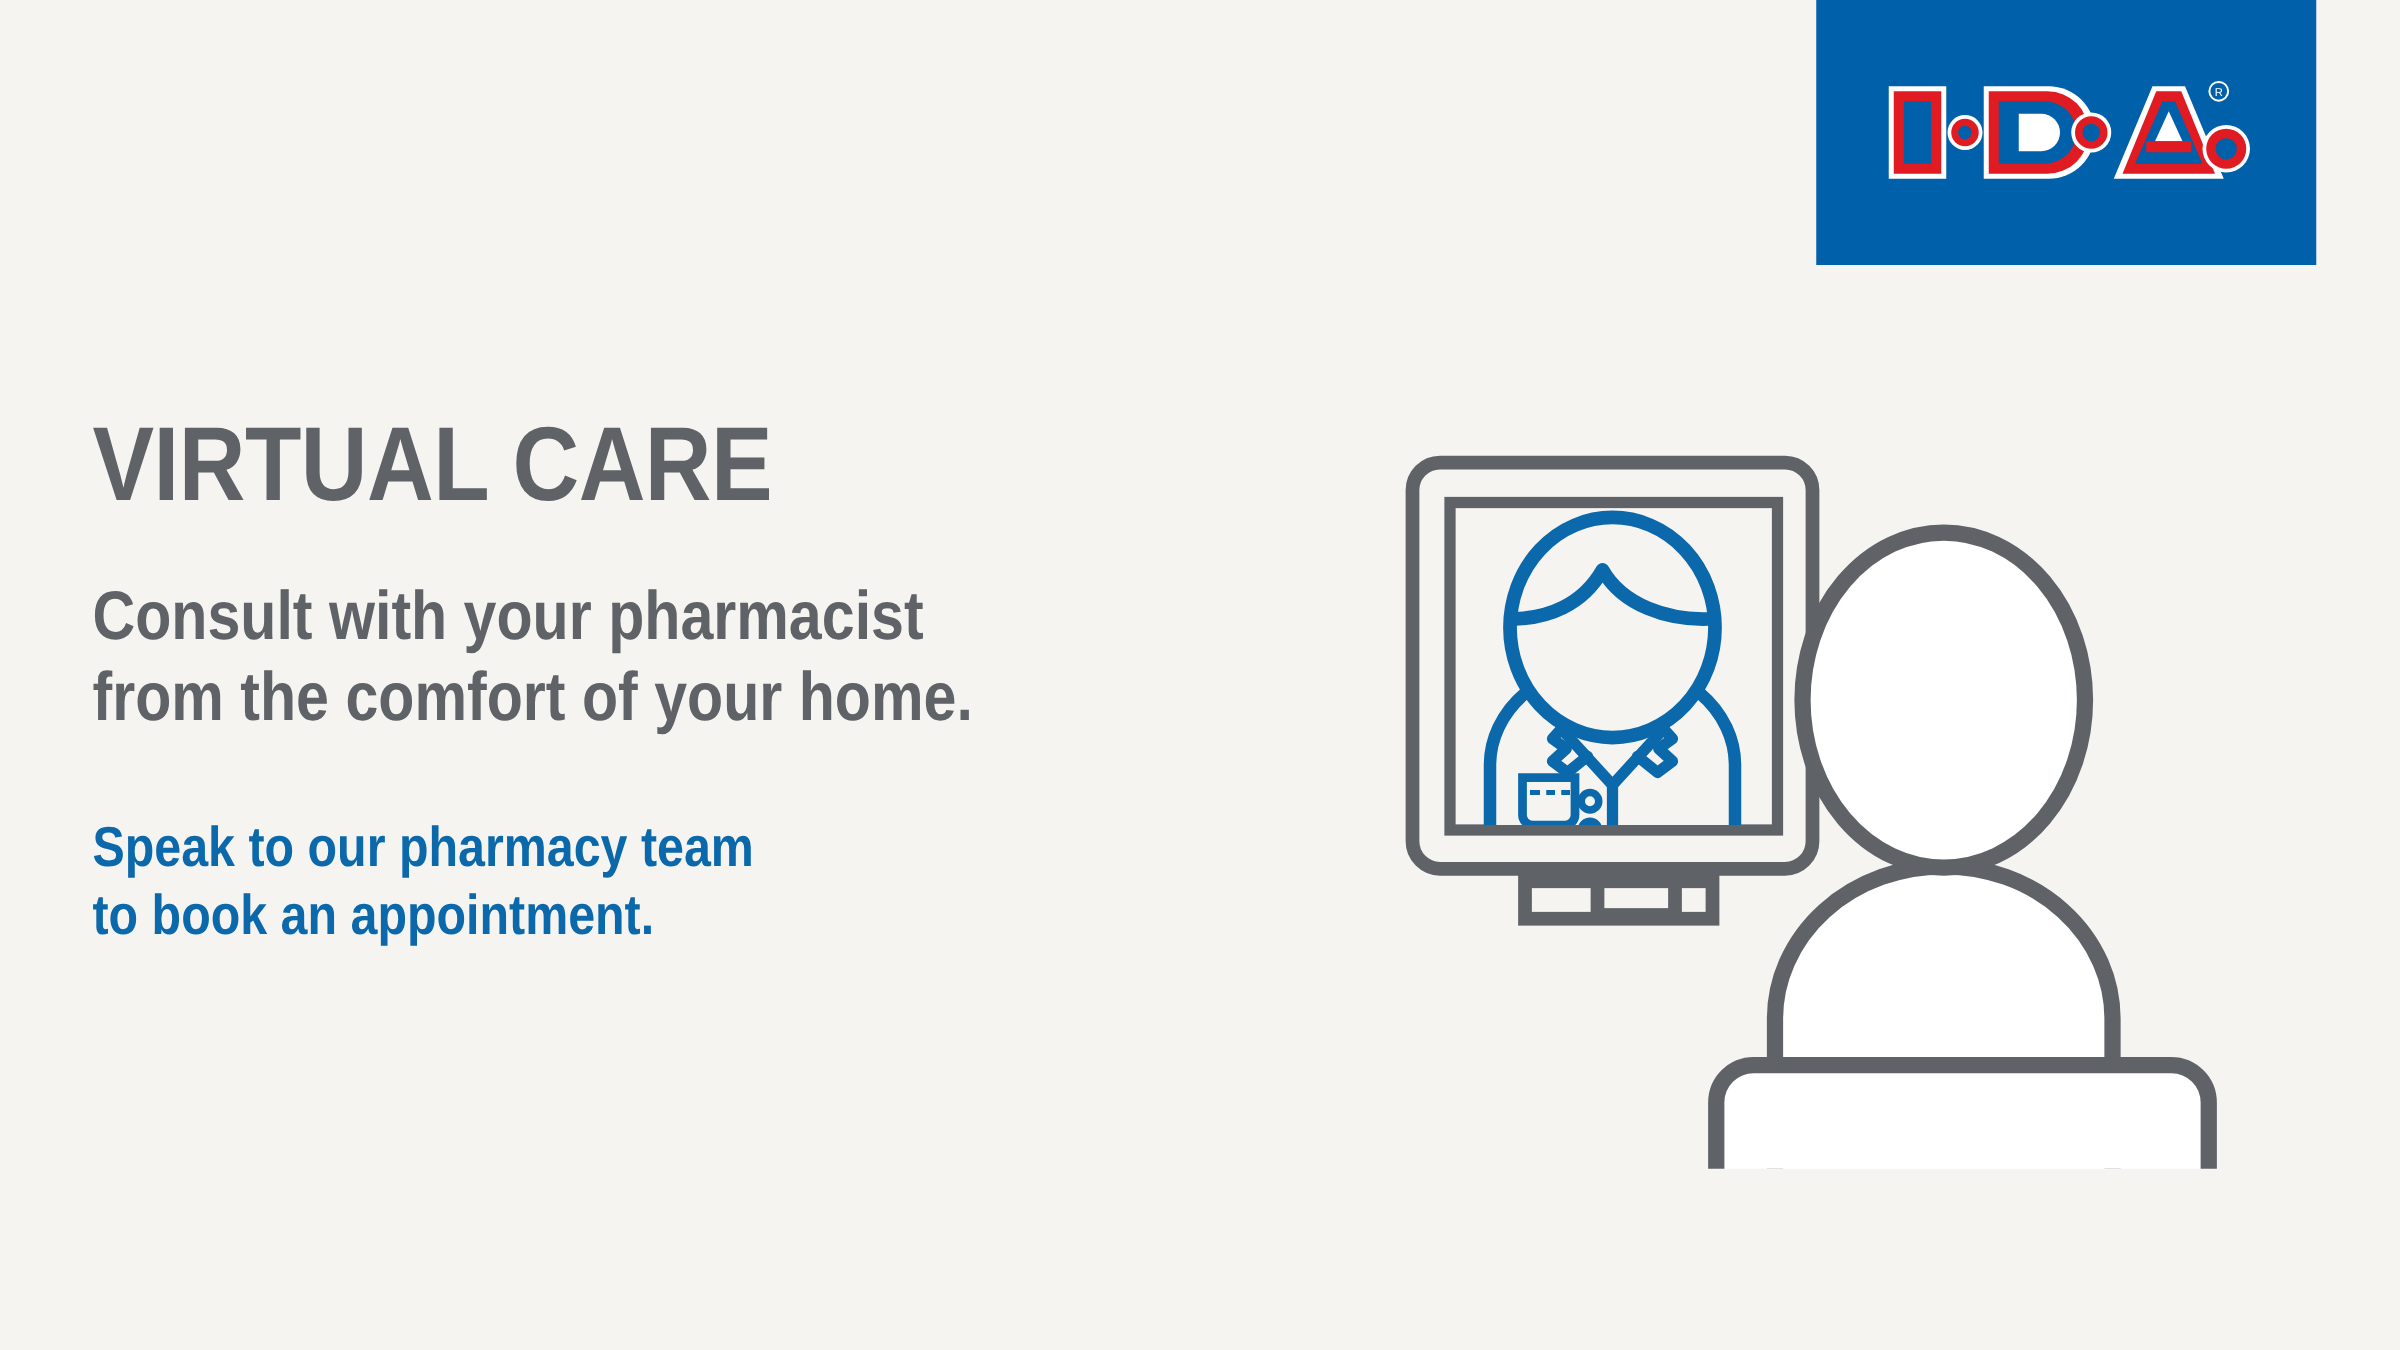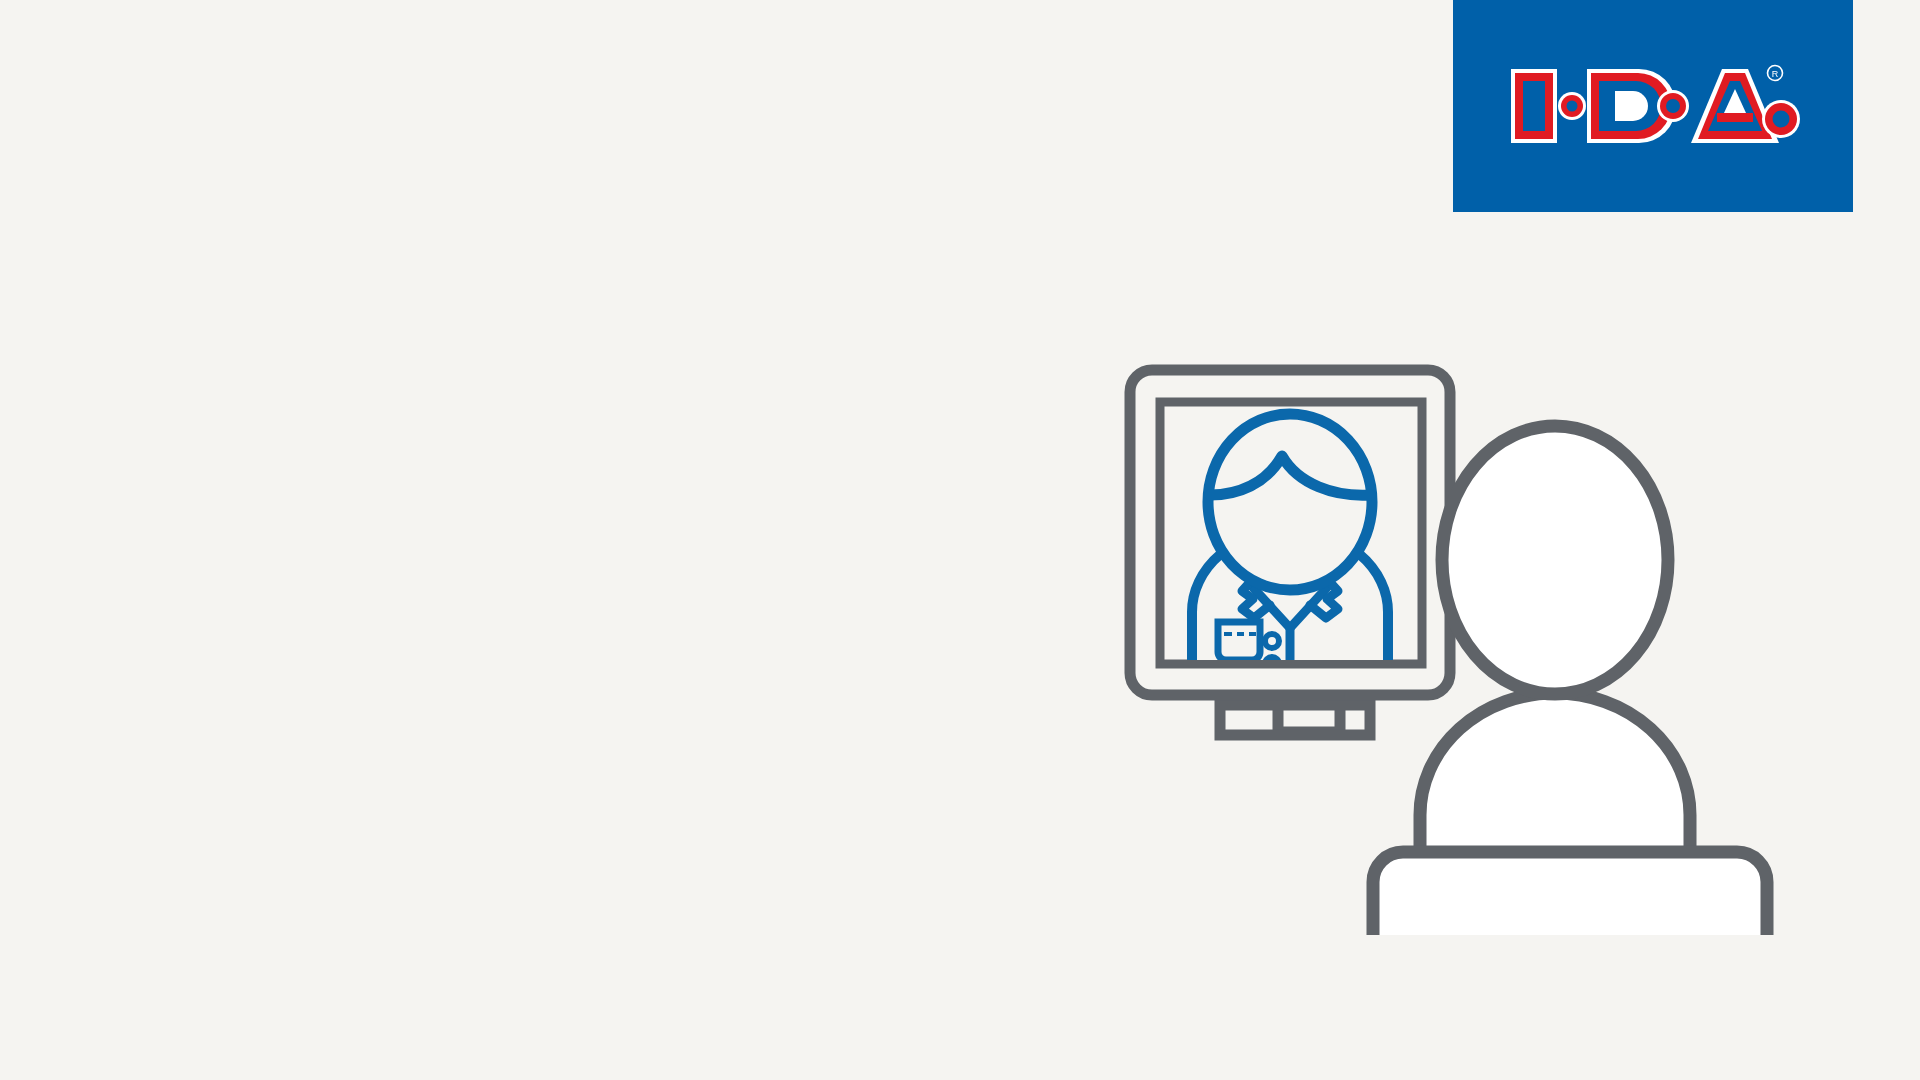--- a/index.html
+++ b/index.html
@@ -157,20 +157,35 @@
 
           <g>
             <circle cx="272" cy="22" r="7.5" fill="none" stroke="#ffffff" stroke-width="1.6"></circle>
             <text x="272" y="25.5" font-family="'Liberation Sans', sans-serif" font-size="9" fill="#ffffff" text-anchor="middle">R</text>
           </g>
         </g>
       </svg>
     </div>
   </div>
 
+  <div class="copy">
+
+    <h1 class="headline">VIRTUAL CARE</h1>
+
+    <div class="subhead">
+      <span class="line">Consult with your pharmacist</span>
+      <span class="line">from the comfort of your home.</span>
+    </div>
+
+    <div class="cta">
+      <span class="line">Speak to our pharmacy team</span>
+      <span class="line">to book an appointment.</span>
+    </div>
+
+  </div>
 
   <div class="illustration">
     <svg viewBox="0 0 740 580" xmlns="http://www.w3.org/2000/svg" aria-hidden="true">
 
       <g>
         <rect x="158" y="330" width="62" height="42" fill="none" stroke="#5f6368" stroke-width="11"></rect>
       </g>
       <g>
         <rect x="100" y="345" width="150" height="30" fill="none" stroke="#5f6368" stroke-width="11"></rect>
       </g>

